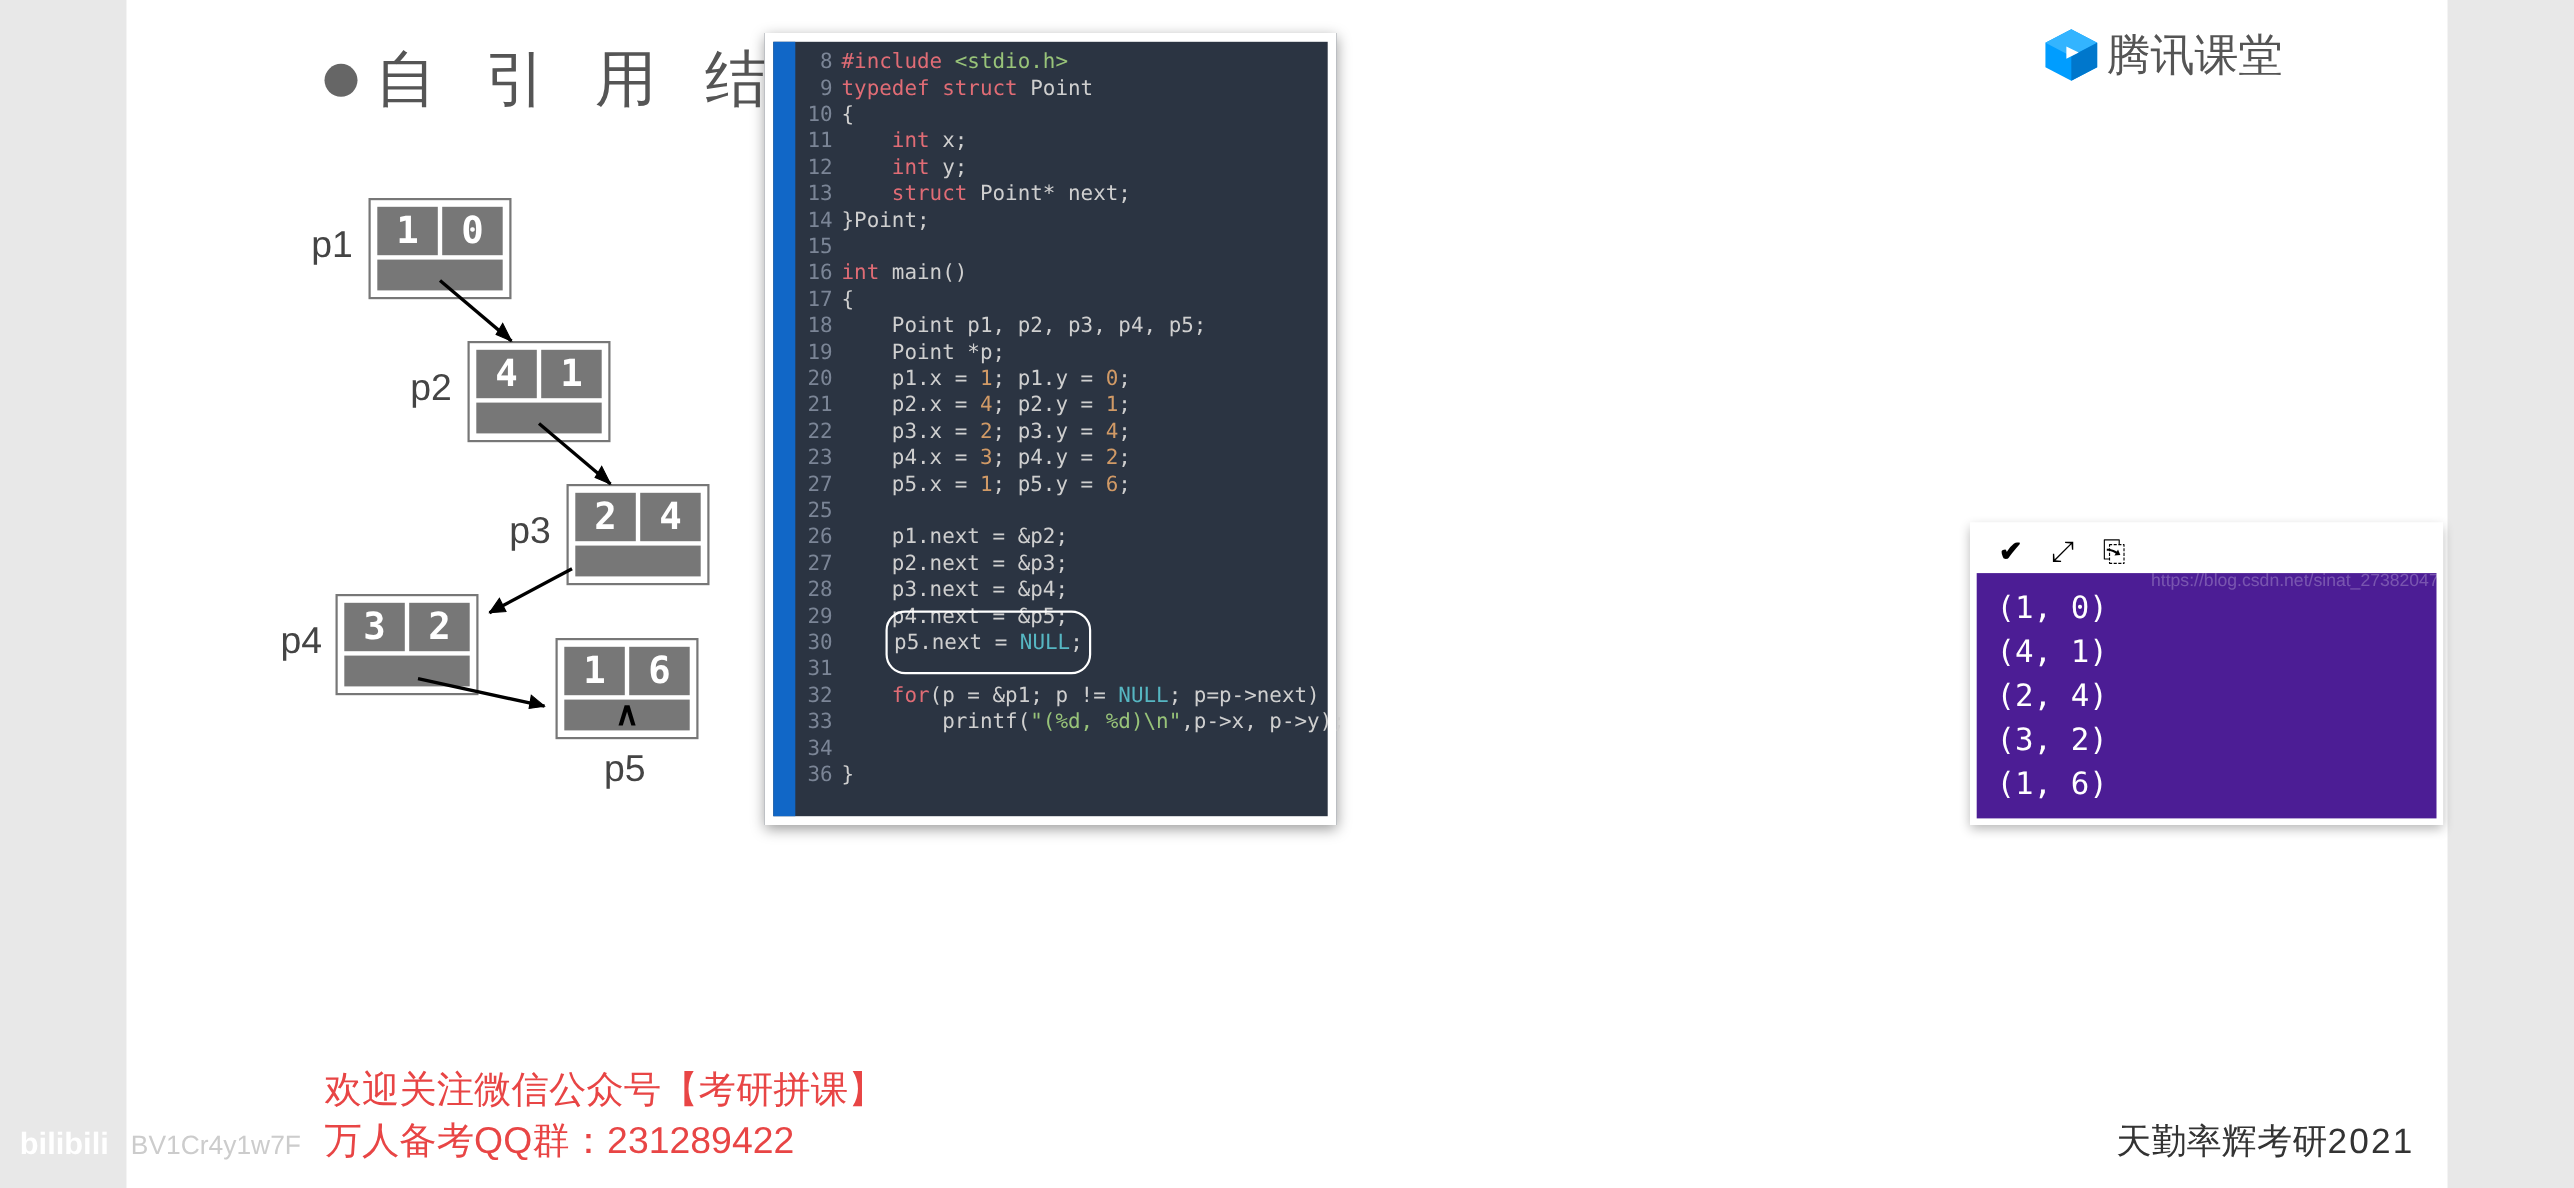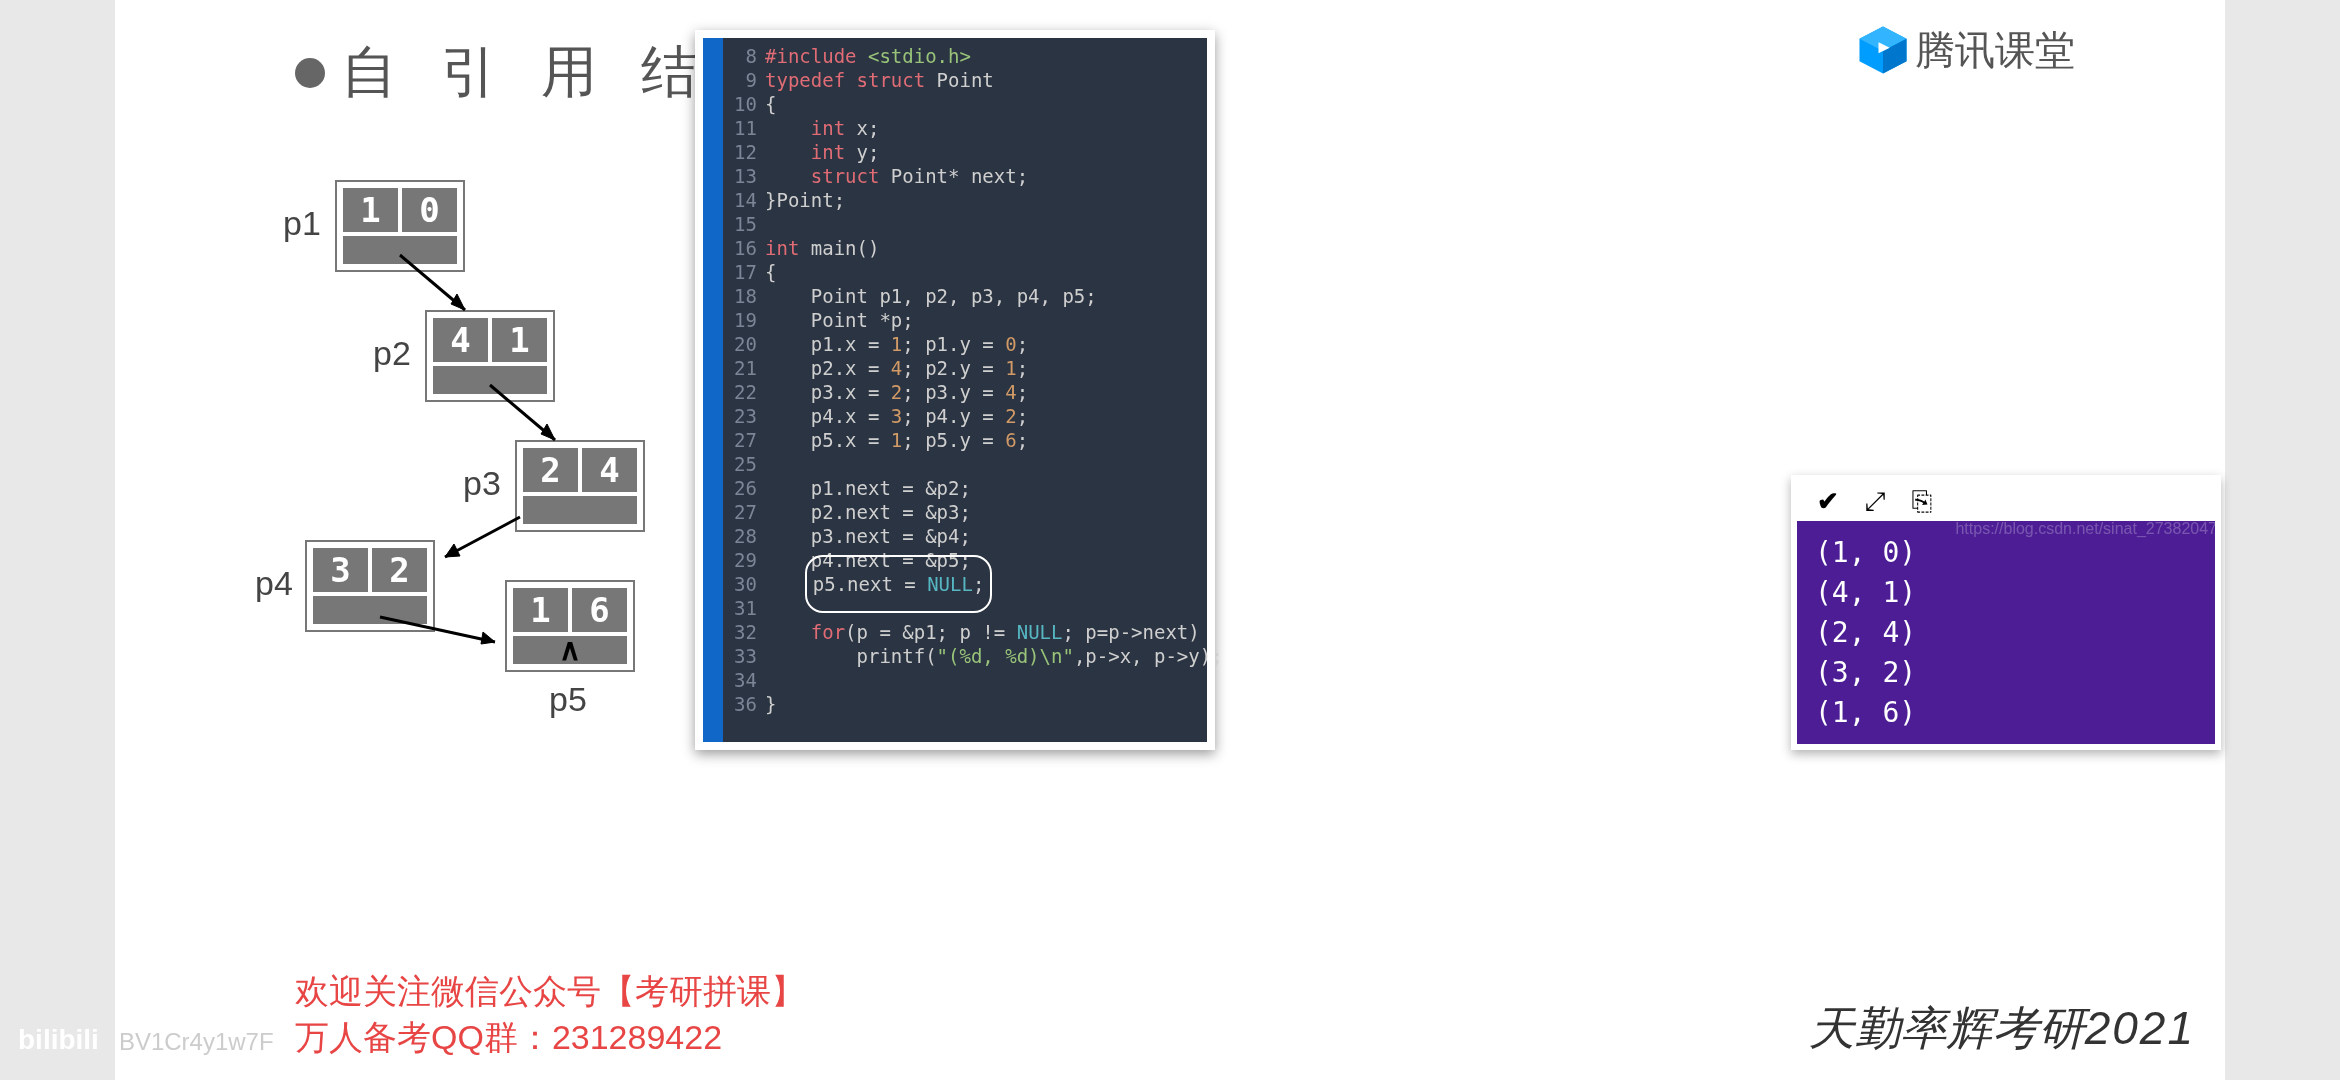--- a/index.html
+++ b/index.html
@@ -31,21 +31,21 @@
 .fn{color:#cfcfcf}
 .nm{color:#d19a66}
 .st{color:#98c379}
 .pp{color:#e06c75}
 .inc{color:#98c379}
 .highlight{border:2px solid #fff;border-radius:18px;padding:16px 6px;margin-left:-6px}
 .console{position:absolute;right:4px;top:475px;width:430px;height:275px;background:#fff;border:6px solid #fff;box-shadow:0 4px 10px rgba(0,0,0,.3)}
 .console-bar{height:40px;background:#fff;display:flex;align-items:center;gap:26px;padding-left:20px;font-size:26px;color:#000}
 .console-out{background:#4c1d95;color:#fff;font-family:Consolas,monospace;font-size:28px;line-height:40px;padding:12px 18px;height:calc(100% - 40px)}
 .red-promo{position:absolute;left:180px;bottom:20px;color:#e84545;font-size:34px;line-height:46px}
-.footer-brand{position:absolute;right:30px;bottom:20px;font-size:46px;font-style:italic;color:#333}
+.footer-brand{position:absolute;right:30px;bottom:20px;font-size:32px;color:#333}
 .footer-brand .yr{letter-spacing:2px}
 .watermark-right{position:absolute;right:8px;top:520px;font-size:16px;color:rgba(255,255,255,.25)}
 .bili-logo{position:absolute;left:18px;bottom:24px;color:#fff;font-size:28px;font-weight:bold;display:flex;align-items:flex-end;gap:20px}
 .bili-logo .bv{font-weight:normal;font-size:24px;color:#ccc}
 </style>
 </head>
 <body>
 
 <div class="main-canvas">
  <div class="content">

